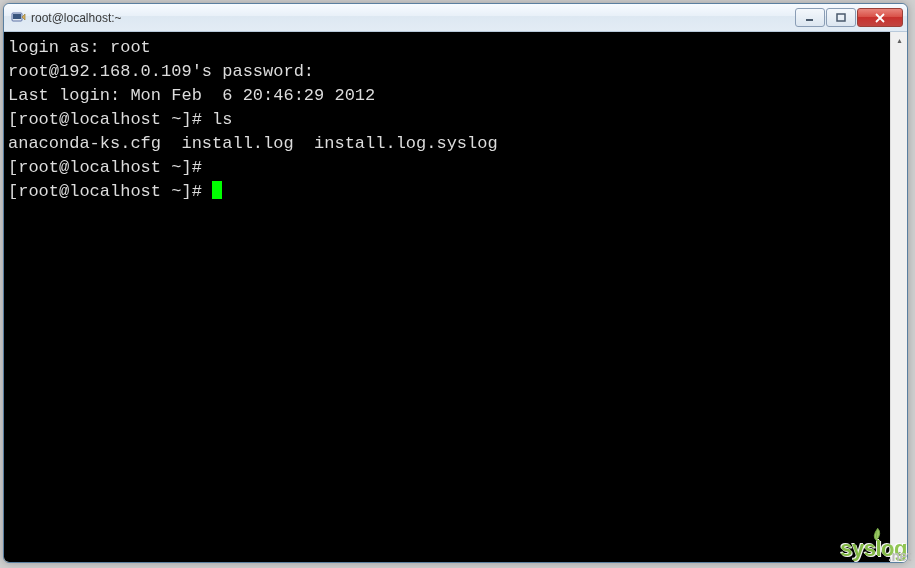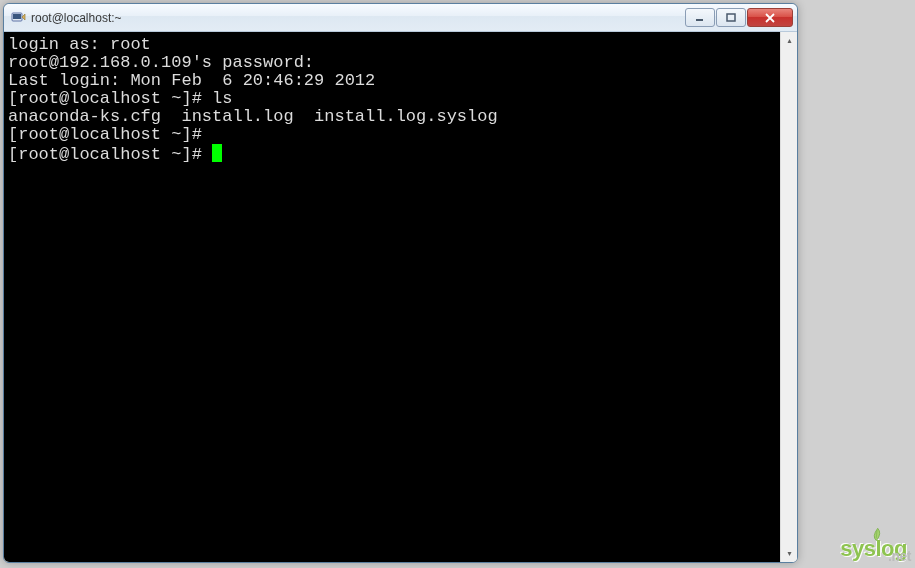--- a/index.html
+++ b/index.html
@@ -7,21 +7,21 @@
       width: 915px;
       height: 568px;
       background: #d0d0d0;
       font-family: "Segoe UI", Tahoma, sans-serif;
       overflow: hidden;
       position: relative;
     }
     .window {
       position: absolute;
       left: 3px; top: 3px;
-      width: 795px;
+      width: 905px;
       height: 560px;
       background: #fff;
       border: 1px solid #5a7fa0;
       border-radius: 6px;
       box-shadow: 0 0 8px rgba(0,0,0,.25);
       display: flex;
       flex-direction: column;
       overflow: hidden;
     }
     .titlebar {
@@ -67,21 +67,21 @@
       display: flex;
       background: #fff;
       padding: 0;
     }
     .terminal {
       flex: 1;
       background: #000;
       color: #dcdcdc;
       font-family: "Courier New", monospace;
       font-size: 17px;
-      line-height: 18px;
+      line-height: 24px;
       padding: 4px 2px 4px 4px;
       white-space: pre;
       overflow: hidden;
       margin: 0;
     }
     .scrollbar {
       width: 17px;
       background: #f0f0f0;
       border-left: 1px solid #ddd;
       position: relative;

